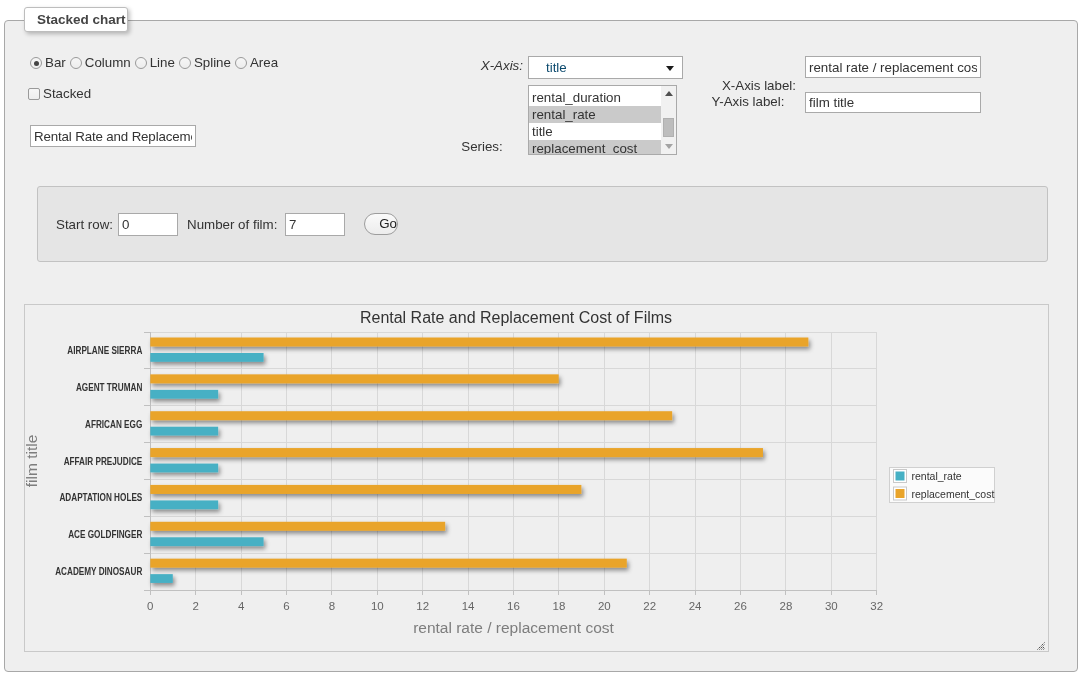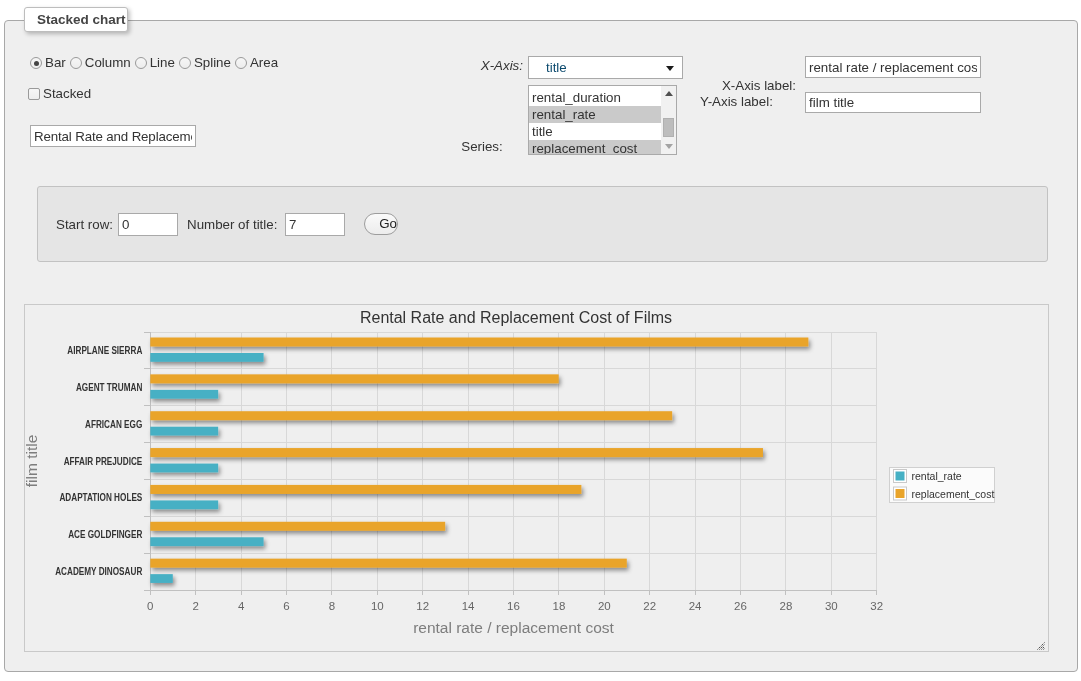--- a/index.html
+++ b/index.html
@@ -115,27 +115,27 @@
       </div>
       <div class="thumb"></div>
       <div class="dn">
         <div class="tri-dn"></div>
       </div>
     </div>
   </div>
 
   <div class="abs" style="left:700px; top:58px; width:96px; text-align:right;margin-top:20px;">X-Axis label:</div>
   <input class="abs txt" style="left: 805px; top: 56px; width: 176px; height: 22px;" value="rental rate / replacement cost">
-  <div class="abs" style="left:700px; top:94px; width:96px; text-align:left;">Y-Axis label:</div>
+  <div class="abs" style="left:700px; top:94px; width:96px; text-align:center;">Y-Axis label:</div>
   <input class="abs txt" style="left: 805px; top: 92px; width: 176px; height: 21px;" value="film title">
 
   <div class="abs panel"></div>
   <div class="abs" style="left:56px; top:217px;">Start row:</div>
   <input class="abs txt" style="left: 118px; top: 213px; width: 60px; height: 23px;" value="0">
-  <div class="abs" style="left:187px; top:217px;">Number of title:</div>
+  <div class="abs" style="left:187px; top:217px;">Number of film:</div>
   <input class="abs txt" style="left: 285px; top: 213px; width: 60px; height: 23px;" value="7">
   <div class="abs gobtn">Go</div>
 
   <div class="abs chartbox"></div>
   <svg class="abs" style="left:25px; top:305px;" width="1023" height="346" xmlns="http://www.w3.org/2000/svg">
     <defs>
       <filter id="sh" x="-30%" y="-80%" width="160%" height="260%">
         <feDropShadow dx="1.8" dy="2.8" stdDeviation="2.0" flood-color="#000000" flood-opacity="0.42"></feDropShadow>
       </filter>
     </defs>

